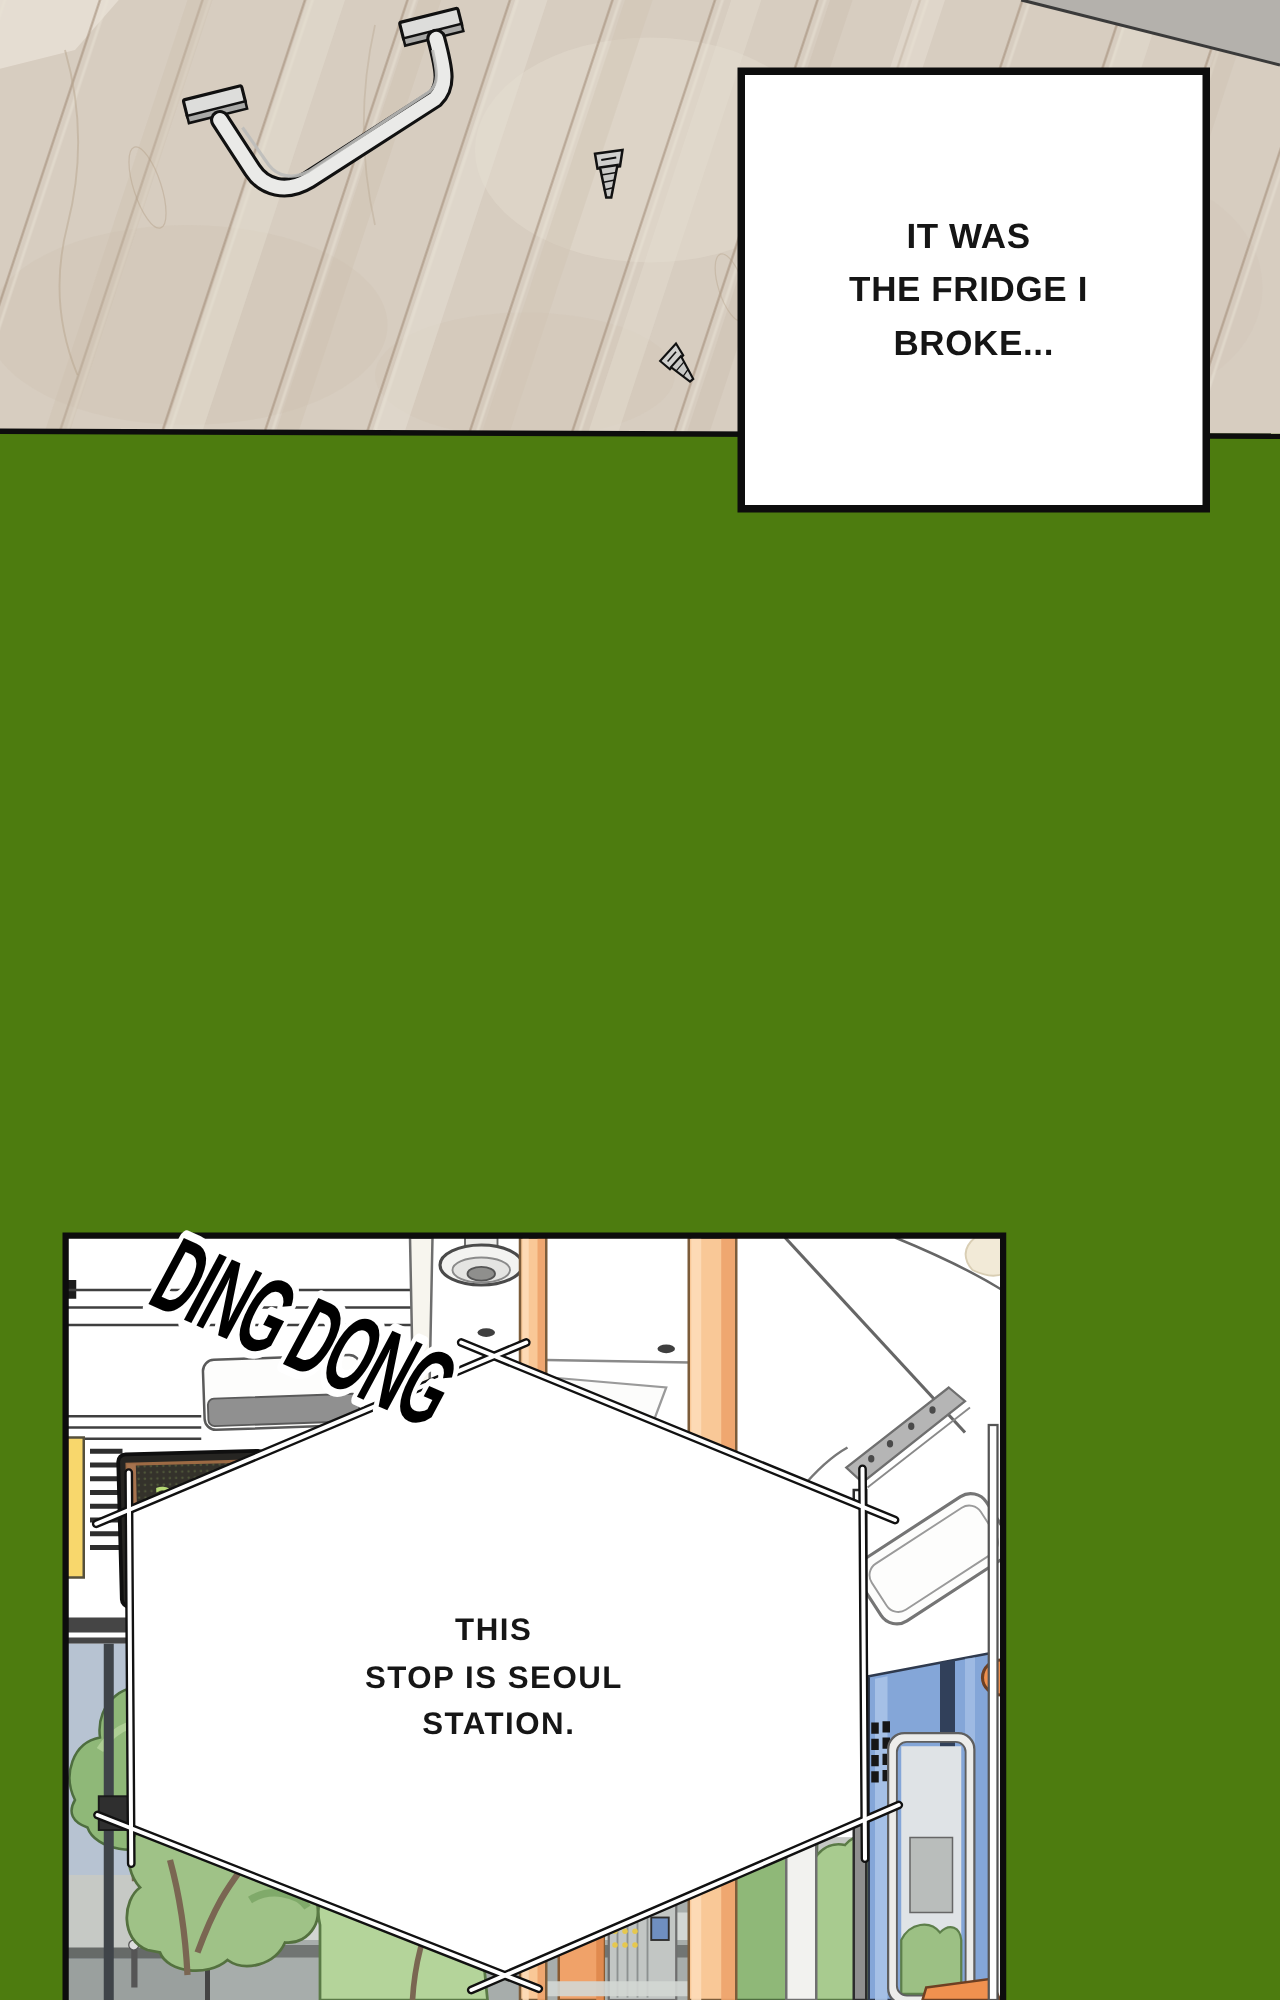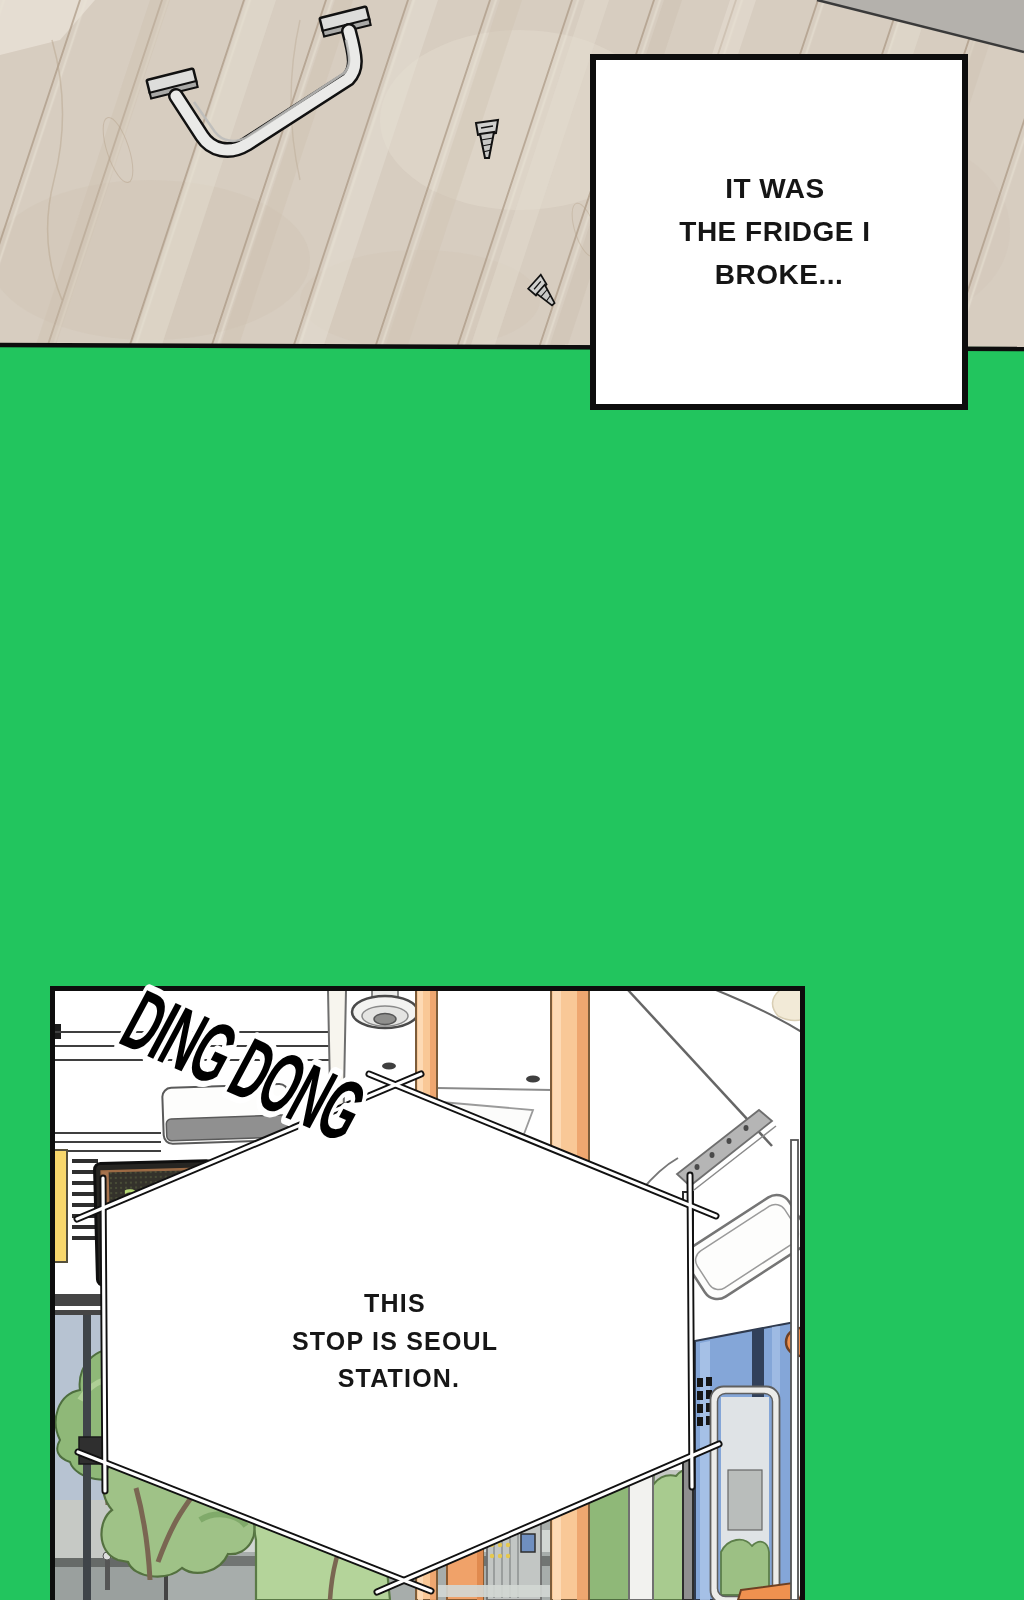--- a/index.html
+++ b/index.html
@@ -1,16 +1,16 @@
 <!DOCTYPE html>
 <html><head>
 <meta charset="utf-8">
 <style>
   html,body{margin:0;padding:0;background:#ffffff;}
-  .page{position:relative;width:1024px;height:1600px;background:#22c55e;overflow:hidden;
+  .page{position:relative;width:1024px;height:1600px;background:#4d7c0f;overflow:hidden;
         font-family:"Liberation Sans", sans-serif;}
   svg{display:block;}
   .comic-caption{font-family:"Liberation Sans", sans-serif;font-weight:bold;font-size:28px;
         letter-spacing:0.5px;fill:#151515;}
   .comic-bubble{font-family:"Liberation Sans", sans-serif;font-weight:bold;font-size:25px;
         letter-spacing:1.2px;fill:#161616;}
   .sfx-text{font-family:"Liberation Sans", sans-serif;font-weight:bold;font-size:58px;
         letter-spacing:-2px;fill:#000000;stroke:#ffffff;stroke-width:9px;
         paint-order:stroke;stroke-linejoin:round;}
   .led-text{font-family:"DejaVu Sans Mono", monospace;font-weight:bold;font-size:26px;

